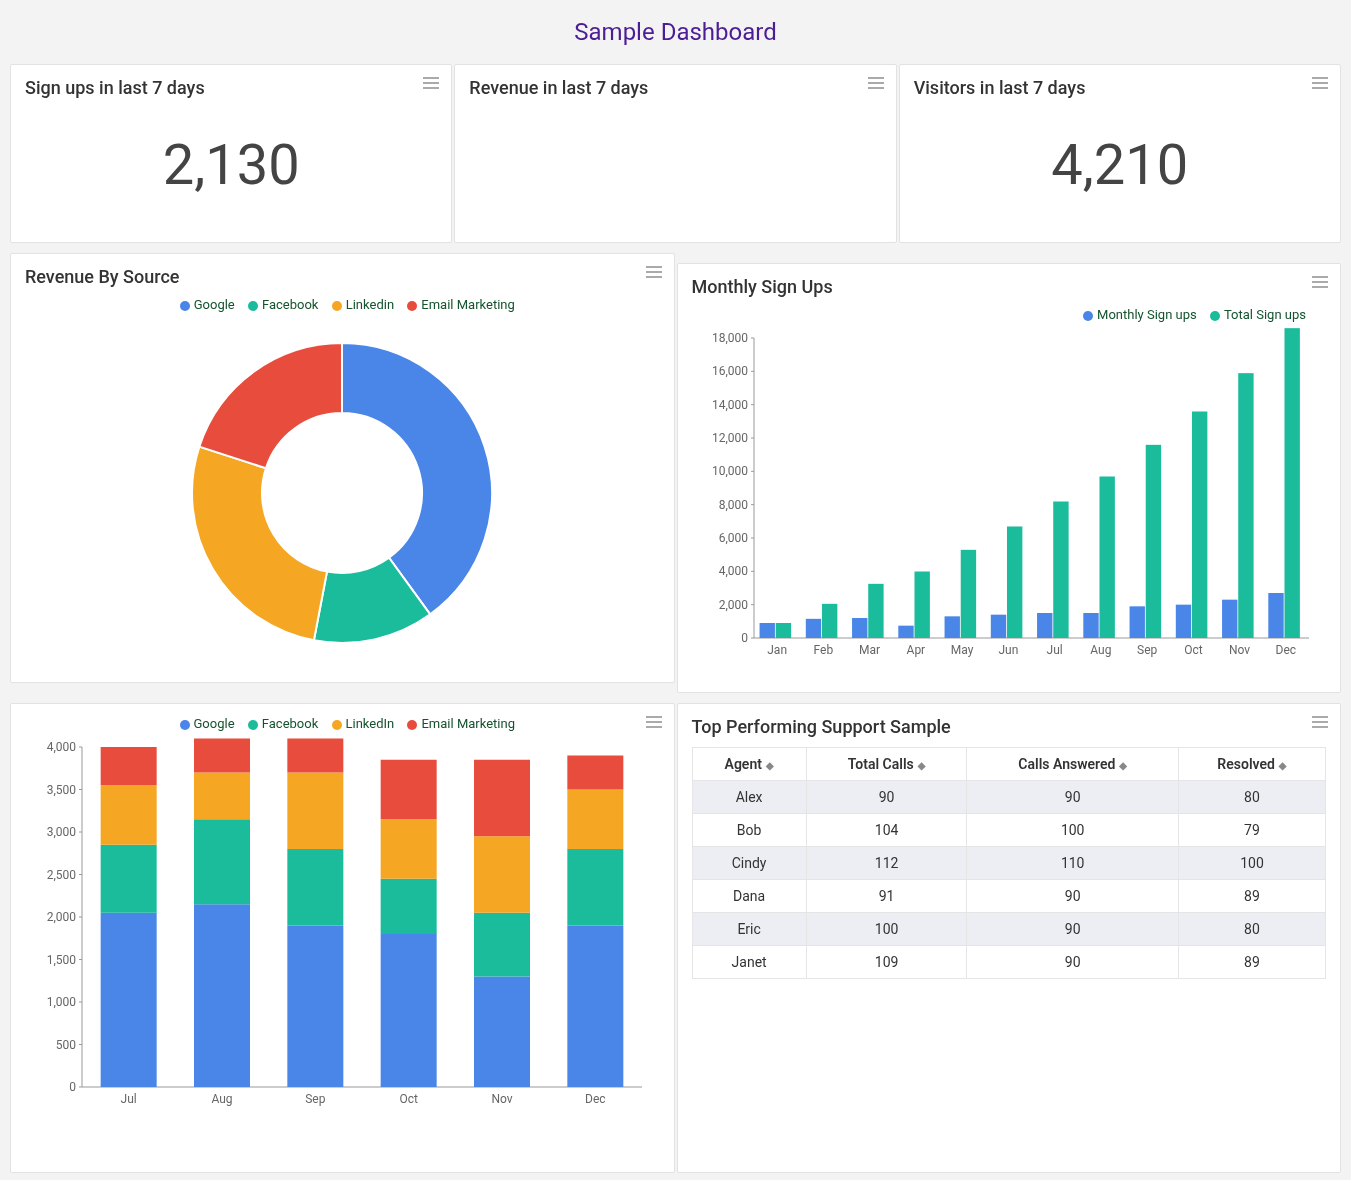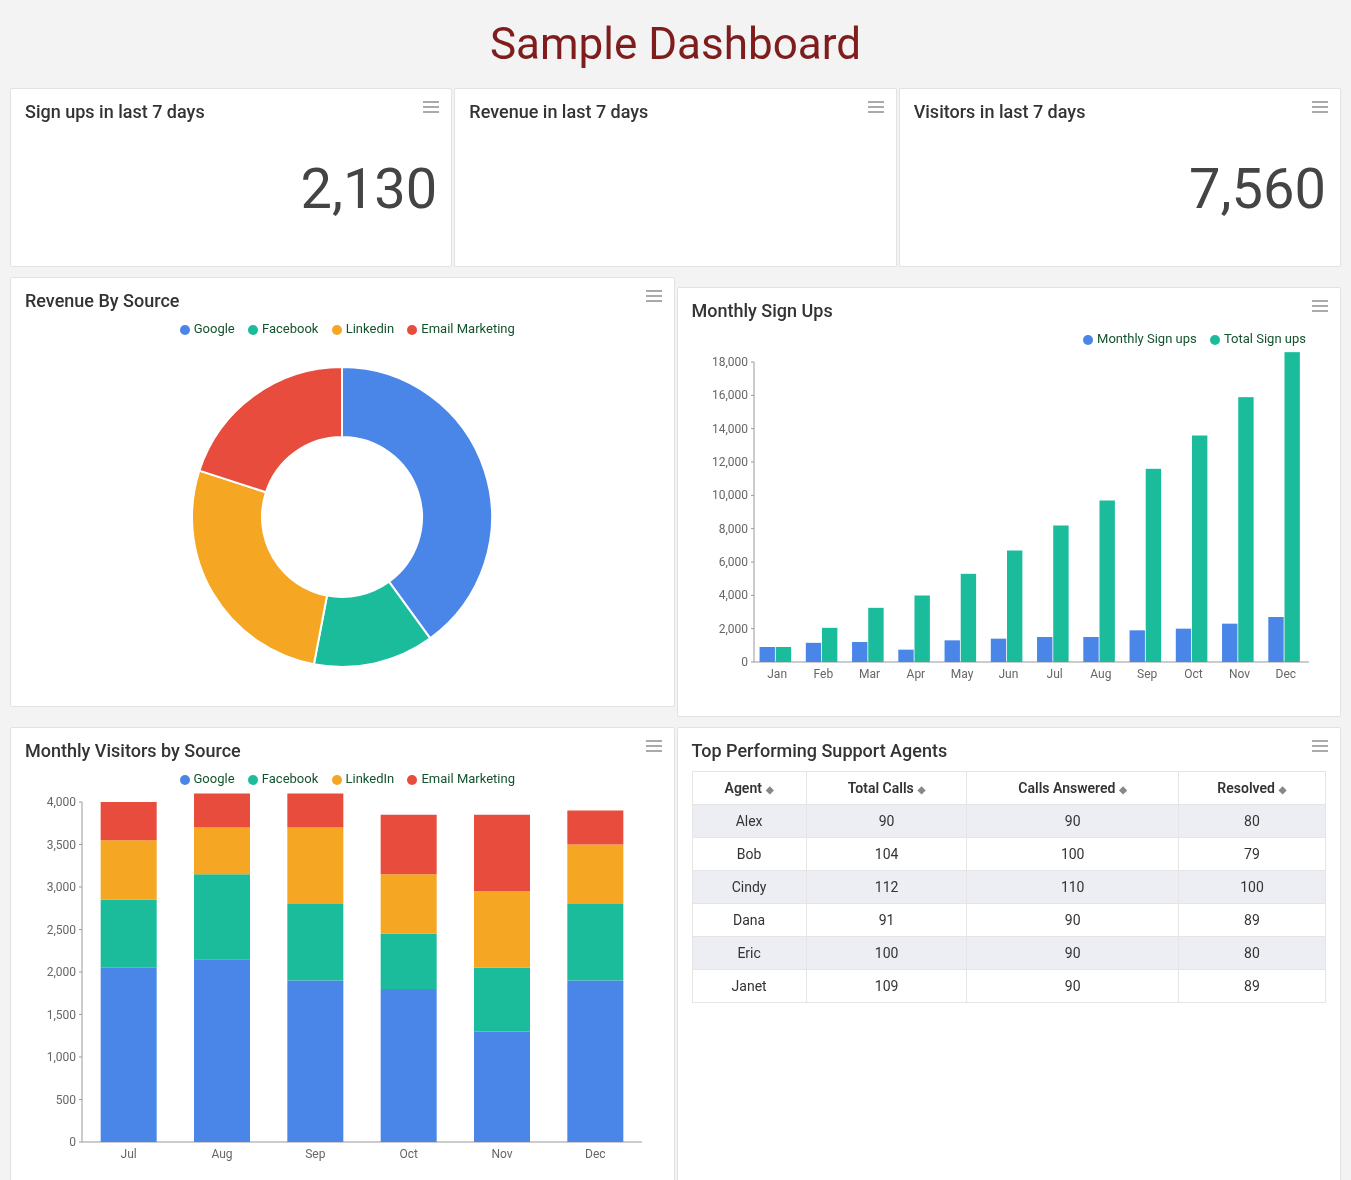--- a/index.html
+++ b/index.html
@@ -6,22 +6,22 @@
   body {
     font-family: -apple-system, BlinkMacSystemFont, "Segoe UI", Roboto, Arial, sans-serif;
     background: #f3f3f3;
     color: #333;
     width: 1351px;
     padding: 10px 10px 30px 10px;
     position: relative;
   }
   .dash-title {
     text-align: center;
-    font-size: 44px;
-    color: #7f1d1d;
+    font-size: 24px;
+    color: #4c1d95;
     padding: 8px 0 18px 0;
     font-weight: 400;
   }
   .row { display: flex; gap: 2px; margin-bottom: 10px; }
   .card {
     background: #fff;
     border: 1px solid #e2e2e2;
     border-radius: 2px;
     padding: 12px 14px;
     position: relative;
@@ -34,21 +34,21 @@
     font-weight: 500;
     margin-bottom: 10px;
   }
   .menu-icon {
     position: absolute; top: 12px; right: 12px;
     width: 16px; height: 12px; cursor: pointer;
     display: flex; flex-direction: column; justify-content: space-between;
   }
   .menu-icon span { display:block; height:2px; background:#aaa; width:100%; }
   .big-num {
-    text-align: right;
+    text-align: center;
     font-size: 56px;
     color: #444;
     padding: 24px 0 32px 0;
     font-weight: 400;
   }
   .legend { text-align:center; font-size:13px; color:#14532d; margin-bottom:6px; }
   .legend .dot { display:inline-block; width:10px; height:10px; border-radius:50%; margin:0 4px 0 10px; vertical-align:middle;}
   svg { display:block; margin:0 auto; }
   table.agents { width:100%; border-collapse: collapse; font-size:14px;padding-left:36px; }
   table.agents th, table.agents td { border:1px solid #e5e5e5; padding:8px 10px; text-align:center; }
@@ -79,21 +79,21 @@
       </div>
     <div class="card-title">Revenue in last 7 days</div>
   </div>
   <div class="card third">
     <div class="menu-icon">
         <span></span>
         <span></span>
         <span></span>
       </div>
     <div class="card-title">Visitors in last 7 days</div>
-    <div class="big-num">7,560</div>
+    <div class="big-num">4,210</div>
   </div>
 </div>
 
 <div class="row">
   <div class="card half" style="height:430px;">
     <div class="menu-icon">
         <span></span>
         <span></span>
         <span></span>
       </div>
@@ -186,21 +186,20 @@
   </div>
 </div>
 
 <div class="row">
   <div class="card half" style="height:470px;">
     <div class="menu-icon">
         <span></span>
         <span></span>
         <span></span>
       </div>
-    <div class="card-title">Monthly Visitors by Source</div>
     <div class="legend">
       <span class="dot" style="background:#4a86e8"></span><span>Google</span>
       <span class="dot" style="background:#1abc9c"></span><span>Facebook</span>
       <span class="dot" style="background:#f5a623"></span><span>LinkedIn</span>
       <span class="dot" style="background:#e74c3c"></span><span>Email Marketing</span>
     </div>
     <svg id="visitors" width="620" height="380">
         <text x="44" y="354" text-anchor="end" font-size="12" fill="#666">0</text>
         <line x1="47" x2="50" y1="350" y2="350" stroke="#999"></line>
         <text x="44" y="311.5" text-anchor="end" font-size="12" fill="#666">500</text>
@@ -253,21 +252,21 @@
         <text x="563.3333333333333" y="366" text-anchor="middle" font-size="12" fill="#666">Dec</text>
       </svg>
   </div>
 
   <div class="card half" style="height:470px;">
     <div class="menu-icon">
         <span></span>
         <span></span>
         <span></span>
       </div>
-    <div class="card-title">Top Performing Support Agents</div>
+    <div class="card-title">Top Performing Support Sample</div>
     <table class="agents">
       <thead>
           <tr id="agents-head">
             <th>Agent<span class="sort">◆</span></th>
             <th>Total Calls<span class="sort">◆</span></th>
             <th>Calls Answered<span class="sort">◆</span></th>
             <th>Resolved<span class="sort">◆</span></th>
           </tr>
         </thead>
       <tbody id="agents-body">

